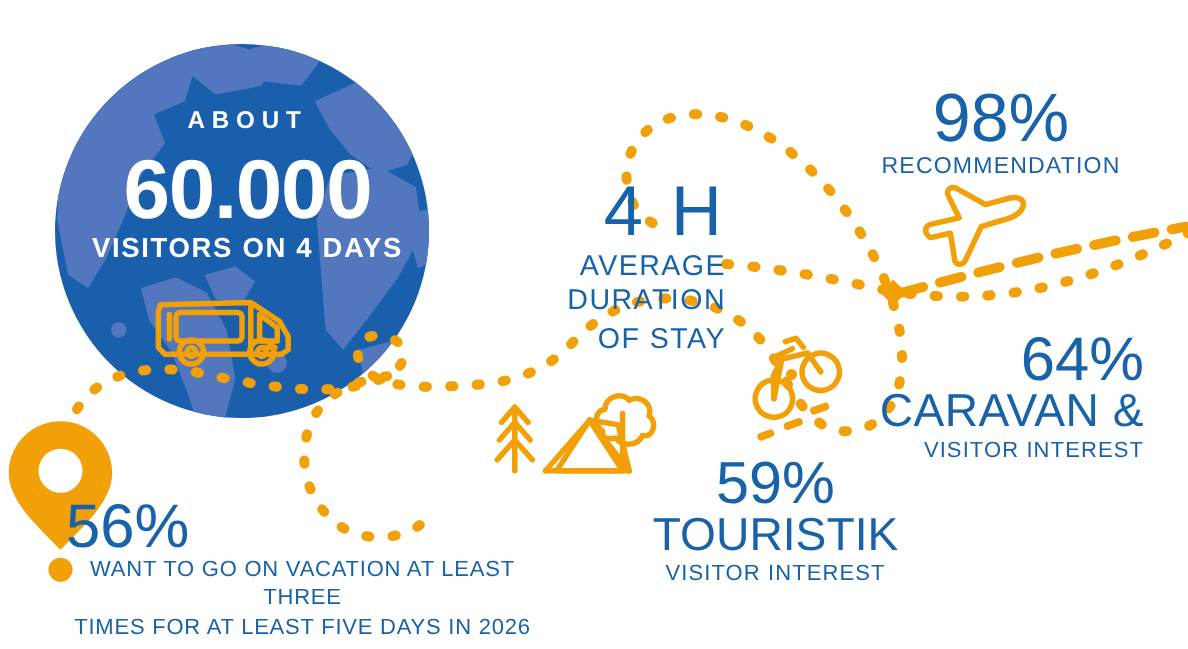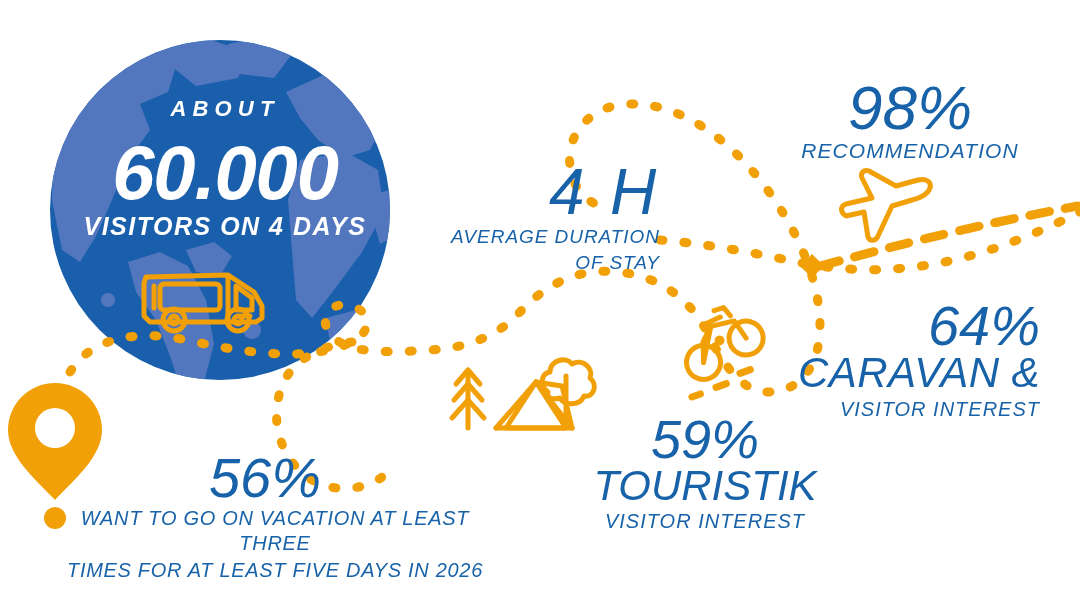--- a/index.html
+++ b/index.html
@@ -2,21 +2,21 @@
 <html><head>
 <meta charset="utf-8">
 <style>
   html,body{margin:0;padding:0;}
   body{
     width:1080px;height:590px;
     background:#ffffff;
     font-family:"Liberation Sans", sans-serif;
     overflow:hidden;
   }
-  #stage{position:relative;width:1080px;height:590px;overflow:hidden;font-style:italic;}
+  #stage{position:relative;width:1080px;height:590px;overflow:hidden;}
 
   
   .art{position:absolute;left:0;top:0;width:1080px;height:590px;}
   #globe-layer{z-index:1;}
   #path-layer{z-index:2;}
   #icon-layer{z-index:3;}
   .text-layer{position:absolute;z-index:4;}
   .blue{color:#1762A8;}
   .white{color:#ffffff;}
 
@@ -35,42 +35,42 @@
   }
   #globe-text .sub{
     font-size:25px;letter-spacing:.06em;font-weight:bold;
     font-family:"Liberation Sans Narrow","Liberation Sans",sans-serif;
     margin-top:4px;
   }
 
   
   #stat-duration{left:400px;top:164px;width:260px;text-align:right;}
   #stat-duration .num{font-size:64px;line-height:.9;letter-spacing:.06em;}
-  #stat-duration .cap{font-size:19px;letter-spacing:.05em;margin-top:4px;line-height:1.2;}
+  #stat-duration .cap{font-size:26px;letter-spacing:.05em;margin-top:4px;line-height:1.2;}
 
   
   #stat-reco{left:790px;top:80px;width:240px;text-align:center;}
   #stat-reco .num{font-size:62px;line-height:.9;}
   #stat-reco .cap{font-size:21px;letter-spacing:.05em;margin-top:3px;}
 
   
   #stat-caravan{left:700px;top:300px;width:340px;text-align:right;}
   #stat-caravan .num{font-size:56px;line-height:.92;}
   #stat-caravan .name{font-size:42px;line-height:1.0;letter-spacing:.01em;}
   #stat-caravan .cap{font-size:20px;letter-spacing:.05em;margin-top:4px;}
 
   
   #stat-touristik{left:560px;top:415px;width:290px;text-align:center;}
   #stat-touristik .num{font-size:54px;line-height:.92;}
   #stat-touristik .name{font-size:42px;line-height:1.0;}
   #stat-touristik .cap{font-size:20px;letter-spacing:.05em;margin-top:3px;}
 
   
   #stat-vacation{left:60px;top:452px;width:430px;text-align:center;}
-  #stat-vacation .num{font-size:56px;line-height:.92;text-align:center;padding-right:20px;}
+  #stat-vacation .num{font-size:56px;line-height:.92;text-align:left;padding-right:20px;}
   #stat-vacation .cap{font-size:20px;letter-spacing:.035em;line-height:1.25;margin-top:2px;}
 </style>
 </head>
 <body>
 
 <div id="stage">
 
   <svg id="globe-layer" class="art" viewBox="0 0 1080 590">
     <defs>
       <clipPath id="globeClip">

